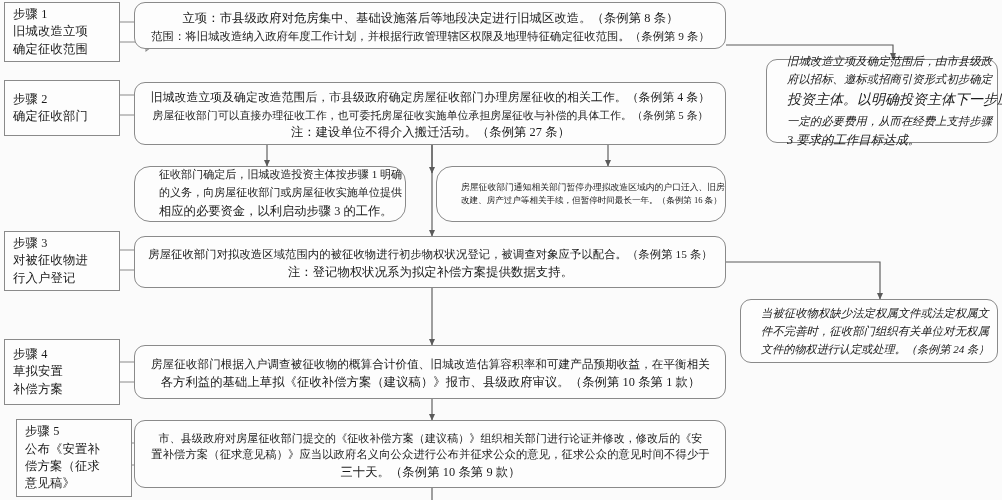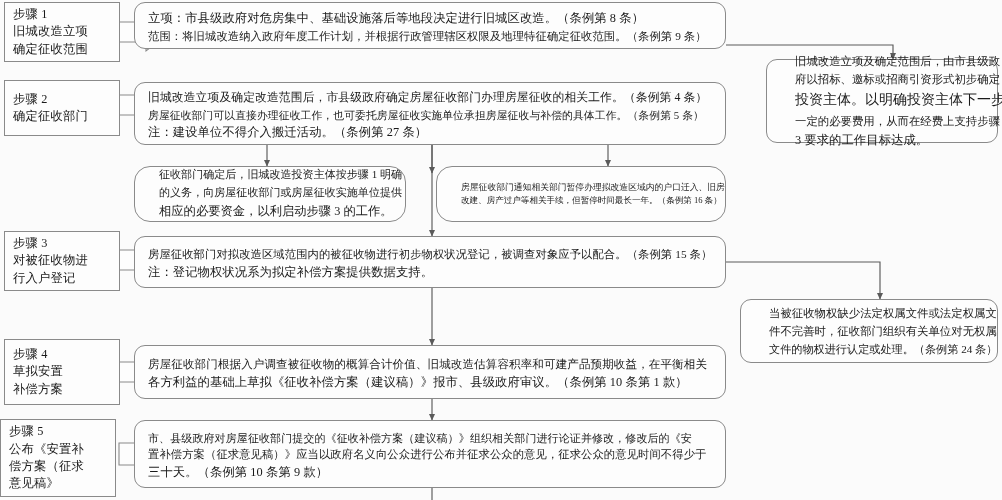--- a/index.html
+++ b/index.html
@@ -44,27 +44,29 @@
     font-size: 12.3px;
     letter-spacing: .2px;
   }
   .step-box .line { white-space: nowrap; }
   .content-box {
     border-radius: 11px;
     padding: 10px 12px 7px 13px;
     line-height: 1.5;
     font-size: 12.3px;
     letter-spacing: .1px;
+    align-items: center;
   }
   .content-box .line { white-space: nowrap; }
   .side-box {
     border-radius: 11px;
-    padding: 8px 28px;
+    padding: 8px 20px;
     line-height: 1.62;
     font-size: 12.4px;
+    font-style: italic;
   }
   .side-box .line { white-space: nowrap; }
   .sub-box {
     border-radius: 16px;
     padding: 7px 24px;
     line-height: 1.62;
     font-size: 12.3px;
   }
   .sub-box .line { white-space: nowrap; }
 </style>
@@ -125,21 +127,21 @@
     <div class="line">对被征收物进</div>
     <div class="line">行入户登记</div>
   </div>
 
   <div class="node step-box" style="left:4px;  top:339px; width:116px; height:66px;">
     <div class="line">步骤 4</div>
     <div class="line">草拟安置</div>
     <div class="line">补偿方案</div>
   </div>
 
-  <div class="node step-box" style="left:0;  top:419px; width:116px; height:78px;">
+  <div class="node step-box" style="left:16px;  top:419px; width:116px; height:78px;">
     <div class="line">步骤 5</div>
     <div class="line">公布《安置补</div>
     <div class="line">偿方案（征求</div>
     <div class="line">意见稿》</div>
   </div>
 
   <div class="node content-box" style="left:134px; top:2px;  width:592px; height:47px;">
     <div class="line">立项：市县级政府对危房集中、基础设施落后等地段决定进行旧城区改造。（条例第 8 条）</div>
     <div class="line" style="font-size: 11.3px;">范围：将旧城改造纳入政府年度工作计划，并根据行政管理辖区权限及地理特征确定征收范围。（条例第 9 条）</div>
   </div>

